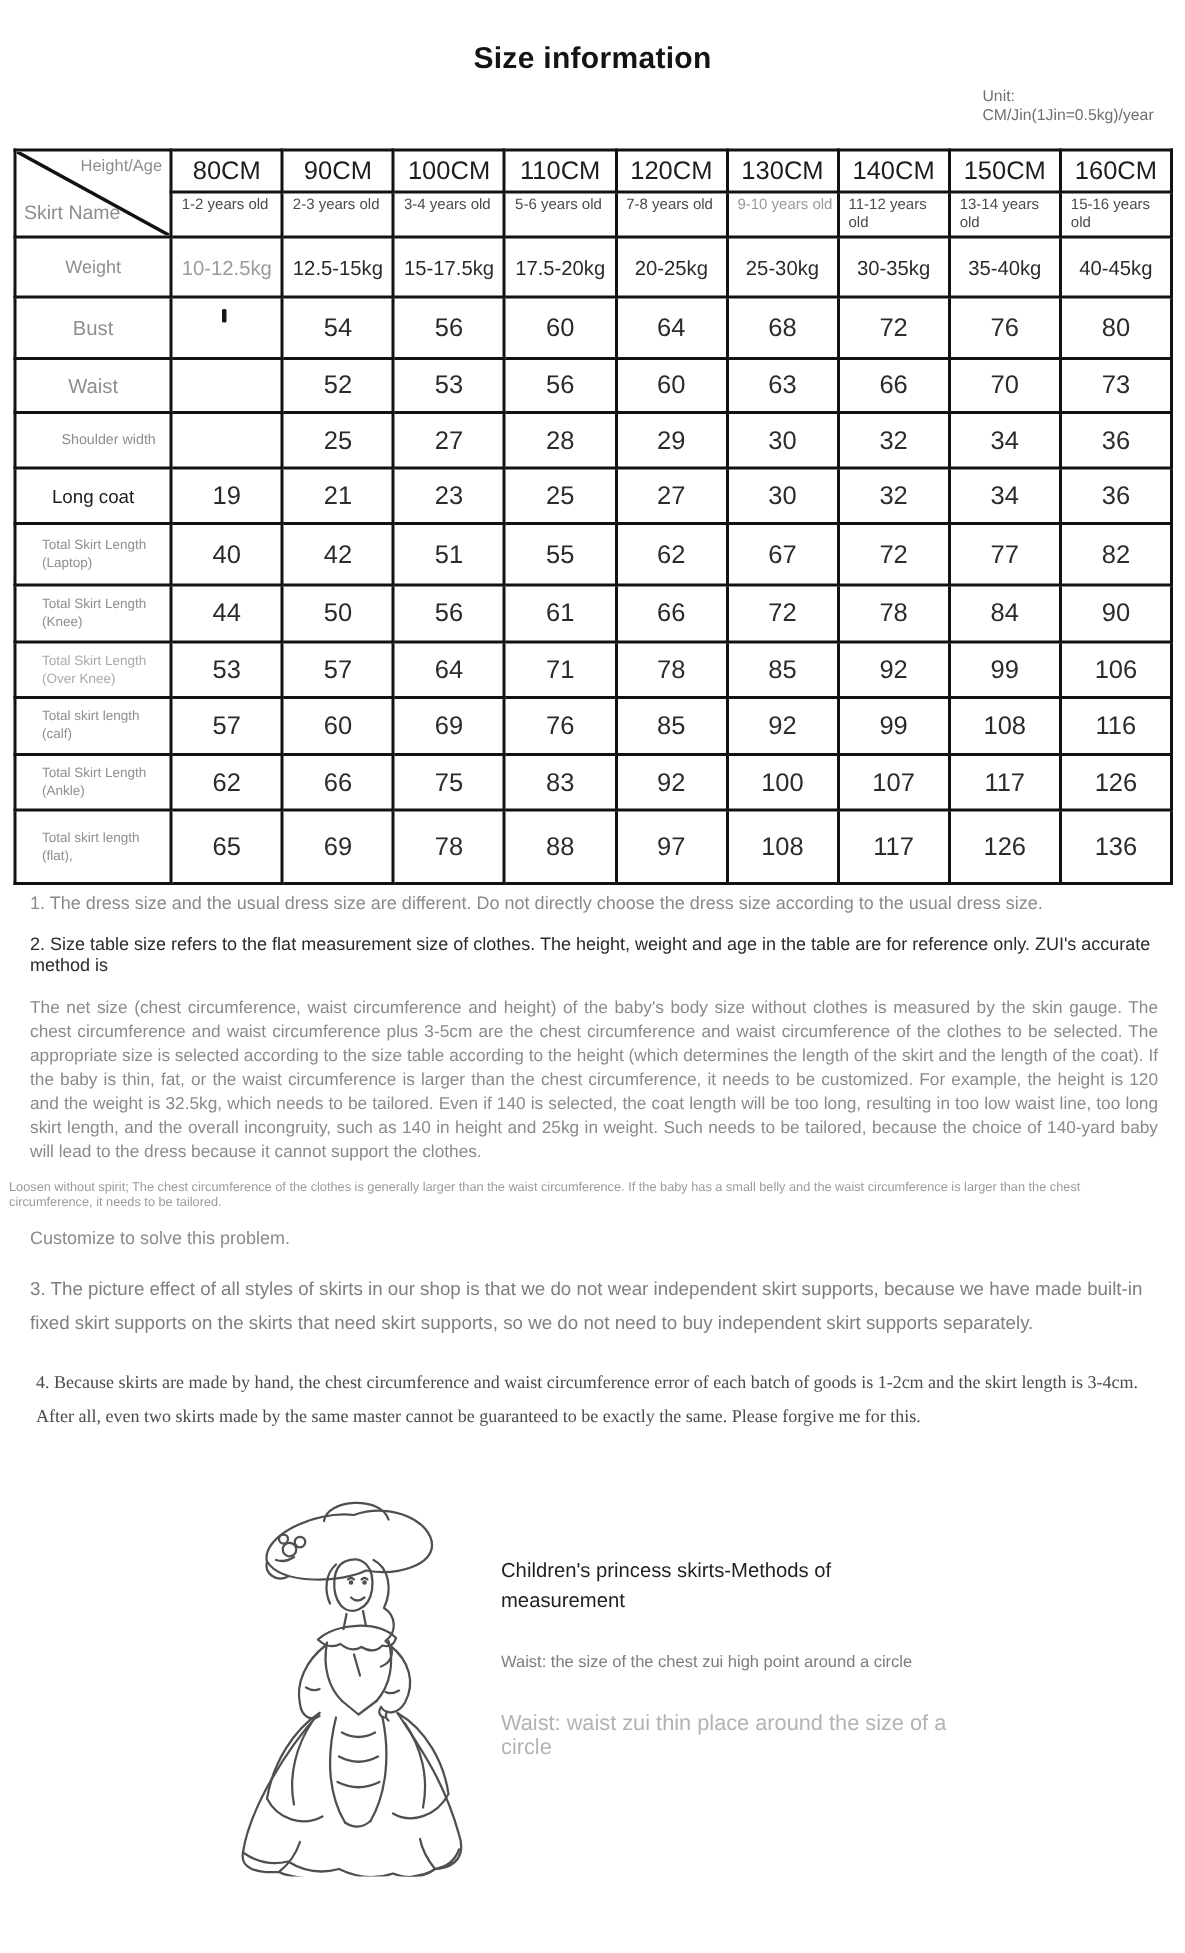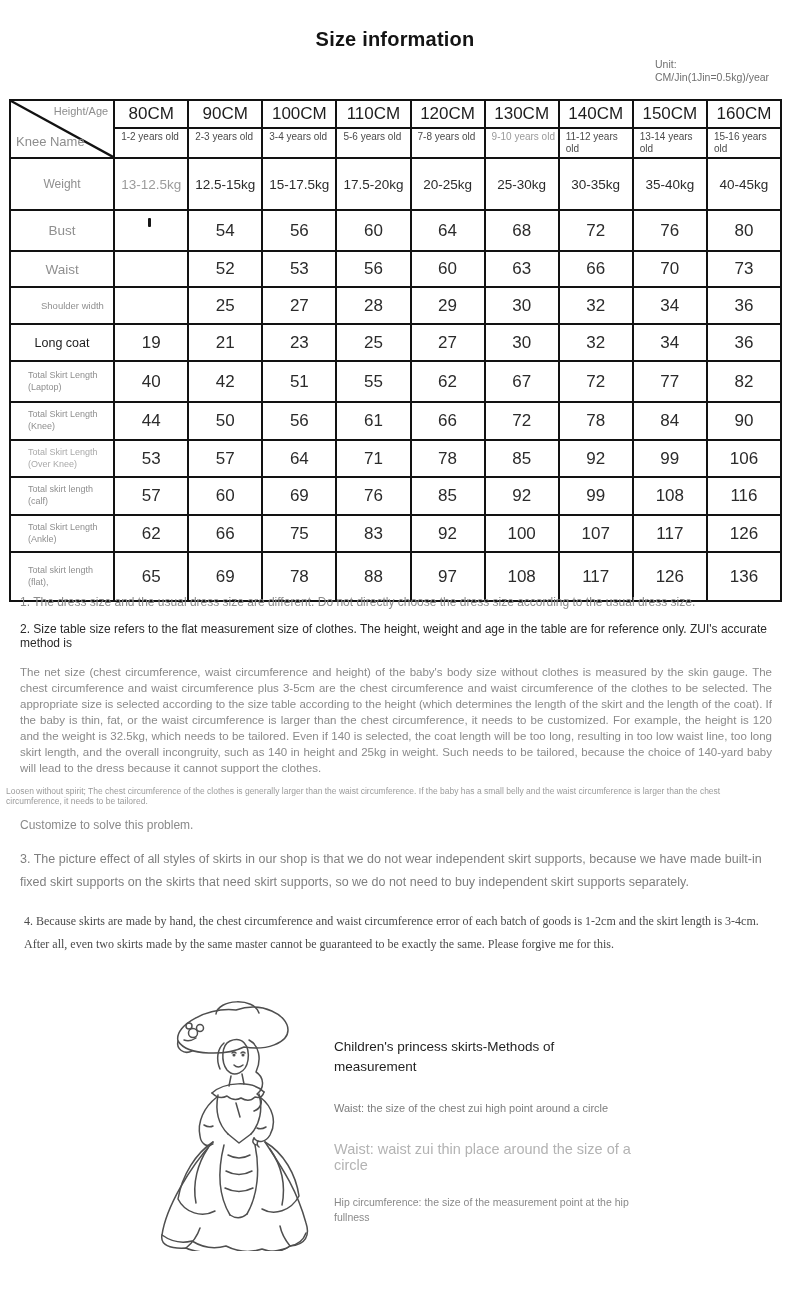--- a/index.html
+++ b/index.html
@@ -92,21 +92,21 @@
       <col class="c-val">
       <col class="c-val">
   </colgroup>
   <tbody>
   <tr>
     <td class="corner" rowspan="2">
       <svg viewBox="0 0 104 52" preserveAspectRatio="none">
             <line x1="0" y1="0" x2="104" y2="52" stroke="#121212" stroke-width="2.2"></line>
           </svg>
       <span class="corner-top">Height/Age</span>
-      <span class="corner-bottom">Knee Name</span>
+      <span class="corner-bottom">Skirt Name</span>
     </td>
     <td class="h-cm">80CM</td>
     <td class="h-cm">90CM</td>
     <td class="h-cm">100CM</td>
     <td class="h-cm">110CM</td>
     <td class="h-cm">120CM</td>
     <td class="h-cm">130CM</td>
     <td class="h-cm">140CM</td>
     <td class="h-cm">150CM</td>
     <td class="h-cm">160CM</td>
@@ -115,23 +115,23 @@
     <td class="h-age">1-2 years old</td>
     <td class="h-age">2-3 years old</td>
     <td class="h-age">3-4 years old</td>
     <td class="h-age">5-6 years old</td>
     <td class="h-age">7-8 years old</td>
     <td class="h-age lighter">9-10 years old</td>
     <td class="h-age">11-12 years old</td>
     <td class="h-age">13-14 years old</td>
     <td class="h-age">15-16 years old</td>
   </tr>
-  <tr style="height:52px">
+  <tr style="height:40px">
     <td class="lbl">Weight</td>
-    <td class="kg kg-gray">13-12.5kg</td>
+    <td class="kg kg-gray">10-12.5kg</td>
     <td class="kg">12.5-15kg</td>
     <td class="kg">15-17.5kg</td>
     <td class="kg">17.5-20kg</td>
     <td class="kg">20-25kg</td>
     <td class="kg">25-30kg</td>
     <td class="kg">30-35kg</td>
     <td class="kg">35-40kg</td>
     <td class="kg">40-45kg</td>
   </tr>
   <tr style="height:41px">
@@ -325,15 +325,14 @@
     <path d="M117,160 C122,184 120,210 109,229"></path>
     <path d="M92,230 q9,6 17,-1"></path>
     <path d="M90,170 q11,6 22,0 M88,186 q13,7 26,0 M87,203 q14,7 28,0"></path>
 
     <path d="M48,263 q10,-8 14,-20 M152,261 q-8,-10 -10,-20"></path>
   </svg>
   <div class="measure-text">
     <div class="measure-title">Children's princess skirts-Methods of measurement</div>
     <div class="measure-line-1">Waist: the size of the chest zui high point around a circle</div>
     <div class="measure-line-2">Waist: waist zui thin place around the size of a circle</div>
-    <div class="measure-line-3">Hip circumference: the size of the measurement point at the hip fullness</div>
   </div>
 </div>
 
 </body></html>

